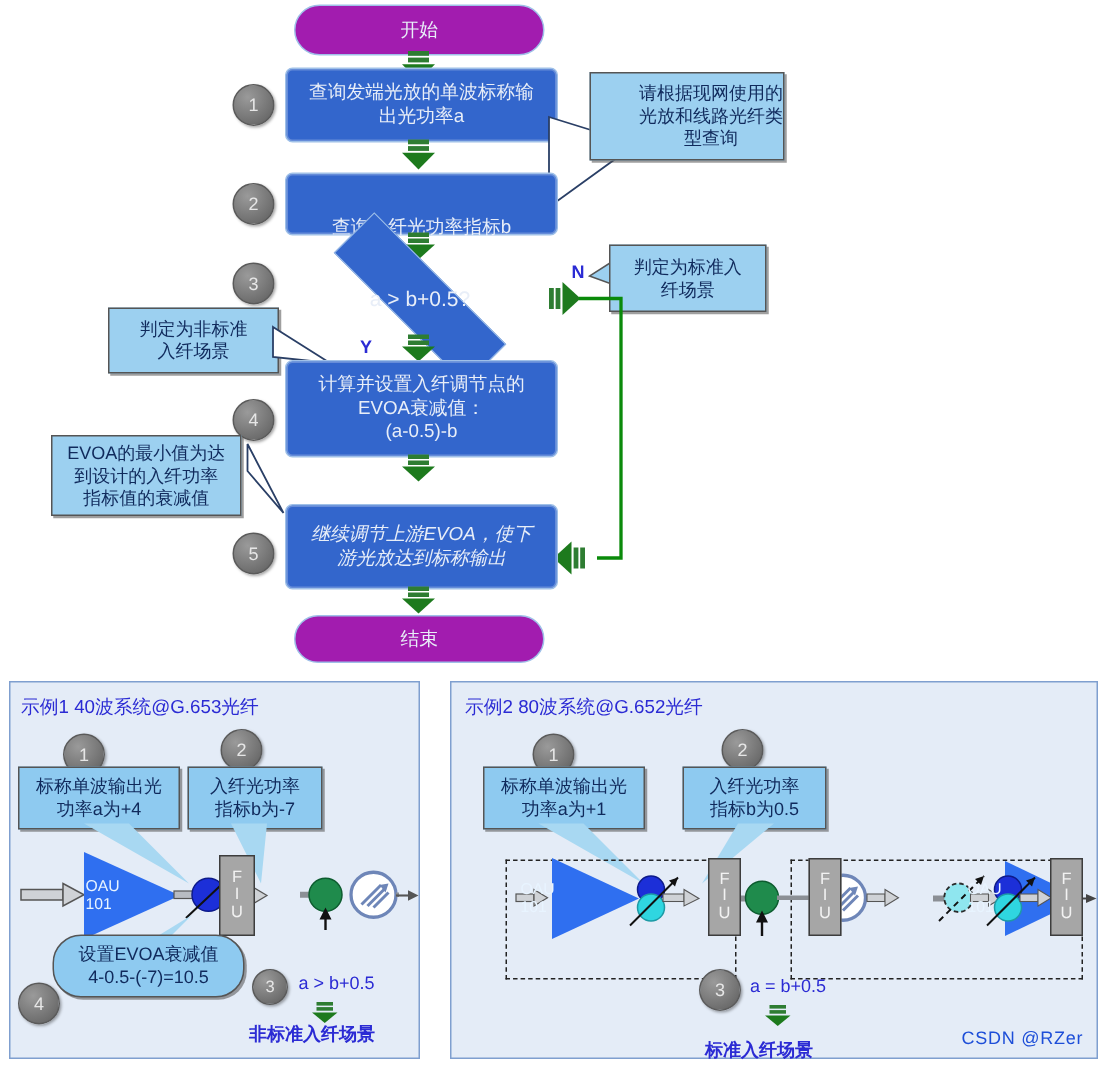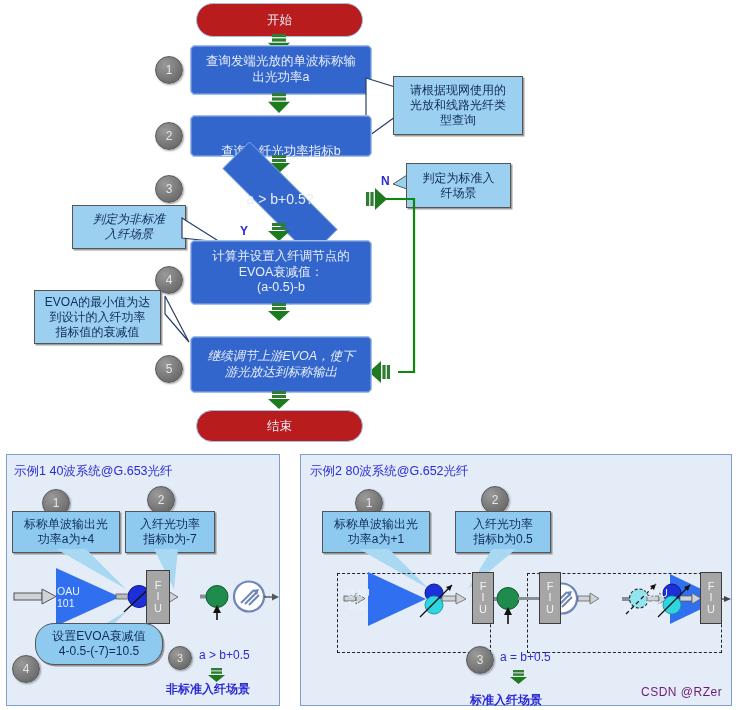--- a/index.html
+++ b/index.html
@@ -8,21 +8,21 @@
   .abs{position:absolute;}
 
   
   .proc{
     position:absolute;background:#3366cc;border:1px solid #9fc0e8;border-radius:5px;
     color:#e8eef8;display:flex;align-items:center;justify-content:center;
     text-align:center;line-height:1.25;font-size:12.5px;
     box-shadow:0 0 0 1px rgba(255,255,255,.25) inset;
   }
   .term{
-    position:absolute;background:#b91c1c;border:1px solid #9fc0e8;border-radius:22px;
+    position:absolute;background:#a21caf;border:1px solid #9fc0e8;border-radius:22px;
     color:#e8eef8;display:flex;align-items:center;justify-content:center;
     text-align:center;font-size:12.5px;
   }
   .diamond{
     position:absolute;display:flex;align-items:center;justify-content:center;
   }
   .diamond .dshape{
     position:absolute;inset:0;background:#3366cc;border:1px solid #9fc0e8;
     transform:rotate(45deg) scale(.707);
   }
@@ -58,21 +58,21 @@
   .ptitle b{font-weight:normal;}
   .fiu{
     position:absolute;background:#a6a6a6;border:1px solid #3d3d3d;
     color:#f2f2f2;font-size:11px;display:flex;flex-direction:column;
     align-items:center;justify-content:center;line-height:1.02;letter-spacing:0;
   }
   .oaulbl{position:absolute;color:#e8f4ff;font-size:10.5px;line-height:1.1;z-index:3;}
   .bluetext{position:absolute;color:#2b2bd4;font-size:12px;white-space:nowrap;}
   .bluetext.bold{font-weight:bold;}
   .dashbox{position:absolute;border:1.5px dashed #222;}
-  .wm{position:absolute;color:#701a75;font-size:12px;letter-spacing:.5px;}
+  .wm{position:absolute;color:#1d4ed8;font-size:12px;letter-spacing:.5px;}
   svg{overflow:visible;}
 </style>
 </head>
 <body>
 
 <div class="term" style="left:196px;top:3px;width:165px;height:32px;">
   <span>开始</span>
 </div>
 
 <svg class="garrow" style="left:268px;top:34px;" width="22" height="20">
@@ -85,21 +85,21 @@
   <span>1</span>
 </div>
 <div class="proc" style="left:190px;top:45px;width:180px;height:48px;">
   <span class="wrap" style="white-space:pre-line;">查询发端光放的单波标称输
 出光功率a</span>
 </div>
 
 <svg class="abs" style="left:366px;top:72px;" width="62" height="70">
   <polygon points="0,6 58,24 0,66" fill="#ffffff" stroke="#2a3f66" stroke-width="1.2"></polygon>
 </svg>
-<div class="callout" style="left:393px;top:76px;width:128px;height:57px;">
+<div class="callout" style="left:393px;top:48px;width:128px;height:57px;justify-content:flex-end;">
   <span style="white-space:pre-line;">请根据现网使用的
 光放和线路光纤类
 型查询</span>
 </div>
 
 <svg class="garrow" style="left:268px;top:93px;" width="22" height="20">
   <rect x="4" y="0" width="14" height="3.2" fill="#2e7d32"></rect>
   <rect x="4" y="4.4" width="14" height="3.2" fill="#2e7d32"></rect>
   <polygon points="0,8.8 22,8.8 11,20" fill="#1d7a1d"></polygon>
 </svg>
@@ -145,21 +145,21 @@
 </svg>
 <svg class="garrow" style="left:366px;top:361px;" width="24" height="22">
   <rect x="20.8" y="4" width="3.2" height="14" fill="#2e7d32"></rect>
   <rect x="16.4" y="4" width="3.2" height="14" fill="#2e7d32"></rect>
   <polygon points="15,0 15,22 3,11" fill="#1d7a1d"></polygon>
 </svg>
 
 <div class="abs" style="left:240px;top:224px;color:#2b2bd4;font-size:12px;font-weight:bold;">Y</div>
 
 <div class="callout" style="left:72px;top:205px;width:112px;height:42px;">
-  <span style="white-space:pre-line;font-style:italic;">判定为非标准
+  <span style="white-space:pre-line;">判定为非标准
 入纤场景</span>
 </div>
 <svg class="abs" style="left:182px;top:218px;" width="40" height="26">
   <polygon points="0,0 38,24 0,20" fill="#ffffff" stroke="#2a3f66" stroke-width="1.2"></polygon>
 </svg>
 
 <svg class="garrow" style="left:268px;top:223px;" width="22" height="18">
   <rect x="4" y="0" width="14" height="3" fill="#2e7d32"></rect>
   <rect x="4" y="4" width="14" height="3" fill="#2e7d32"></rect>
   <polygon points="0,8 22,8 11,18" fill="#1d7a1d"></polygon>

